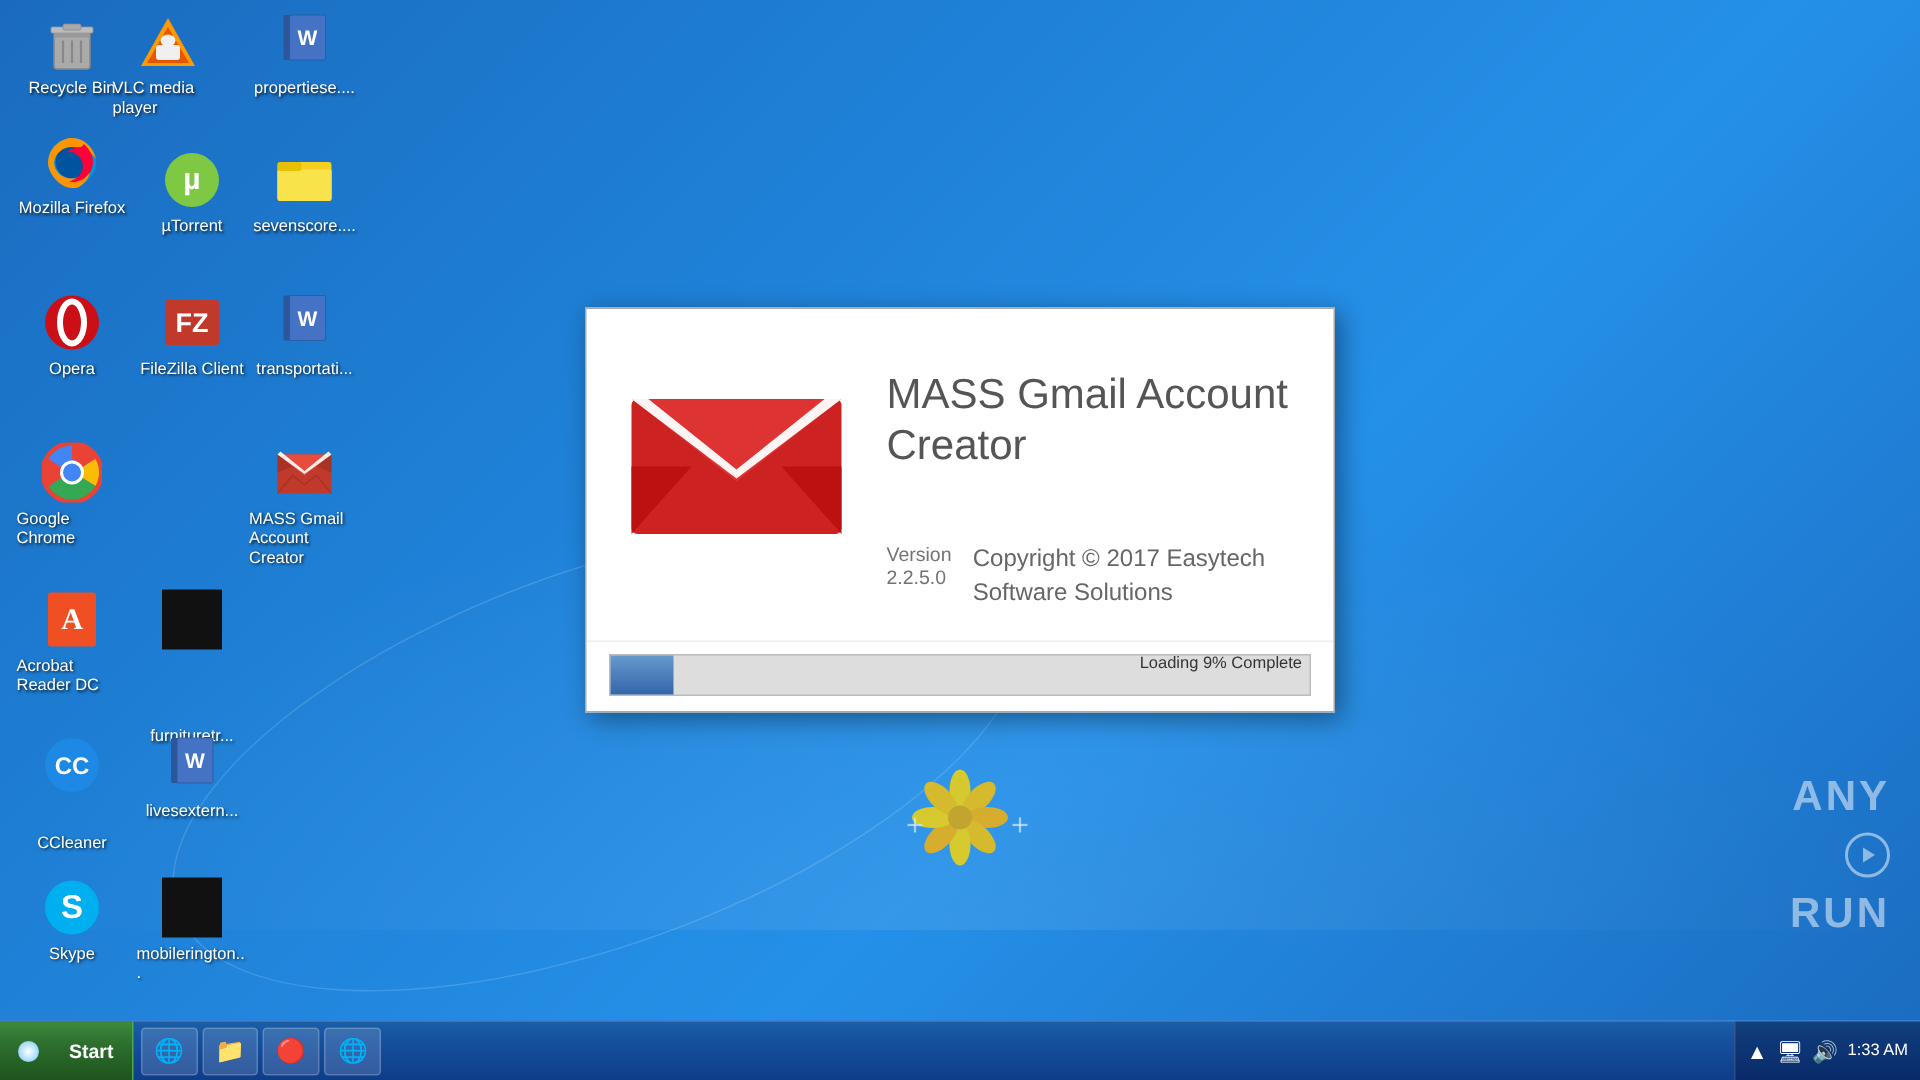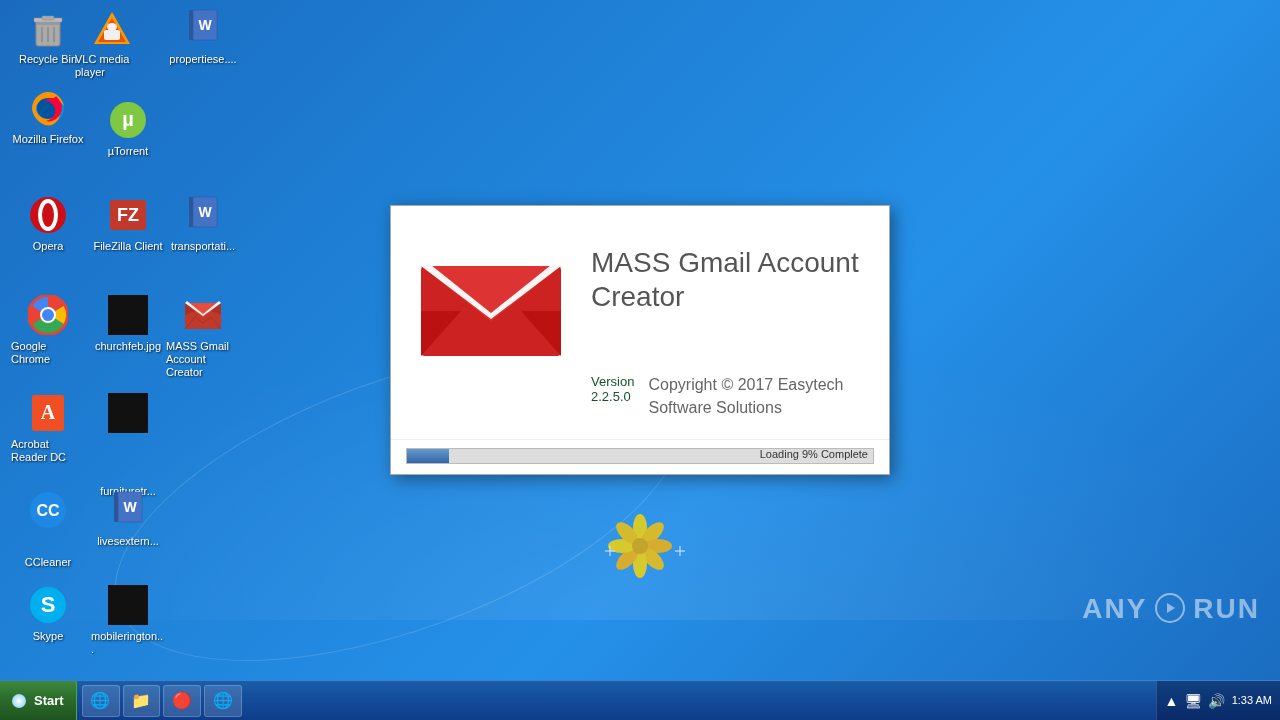--- a/index.html
+++ b/index.html
@@ -136,35 +136,35 @@
     }
     .splash-title {
       font-size: 28px;
       color: #555;
       font-weight: 300;
       line-height: 1.2;
       margin-top: 20px;
     }
     .splash-version {
       font-size: 13px;
-      color: #14532d;
+      color: #737373;
     }
     .splash-copyright {
       font-size: 16px;
       color: #666;
       text-align: left;
       line-height: 1.4;
     }
     .splash-bottom {
       padding: 8px 15px 10px 15px;
       border-top: 1px solid #eee;
     }
     .progress-bar-container {
       width: 100%;
-      height: 16px;
+      height: 28px;
       background: #ddd;
       border: 1px solid #bbb;
       position: relative;
     }
     .progress-bar-fill {
       height: 100%;
       background: linear-gradient(to bottom, #6699cc, #3366aa);
       width: 9%;
     }
     .loading-text {
@@ -193,21 +193,21 @@
       padding: 0 12px;
       background: linear-gradient(to bottom, #3c8a3c 0%, #2d6e2d 40%, #1e541e 100%);
       border: none;
       border-right: 1px solid #4aaa4a;
       color: white;
       font-size: 13px;
       font-weight: bold;
       cursor: pointer;
       display: flex;
       align-items: center;
-      gap: 8px;
+      gap: 20px;
       font-family: 'Segoe UI', sans-serif;
     }
     .start-orb {
       width: 14px;
       height: 14px;
       background: radial-gradient(circle, #ffffff 0%, #aaddff 60%, #5599cc 100%);
       border-radius: 50%;
     }
     .taskbar-items {
       flex: 1;
@@ -253,23 +253,24 @@
     
     .anyrun-watermark {
       position: absolute;
       bottom: 55px;
       right: 20px;
       color: rgba(255,255,255,0.5);
       font-size: 28px;
       font-weight: bold;
       letter-spacing: 2px;
       display: flex;
-      align-items: flex-start;
+      align-items: flex-end;
       gap: 8px;
       pointer-events: none;
+      flex-direction: column;
     }
     .anyrun-play {
       width: 30px;
       height: 30px;
       border: 2px solid rgba(255,255,255,0.5);
       border-radius: 50%;
       display: flex;
       align-items: center;
       justify-content: center;
     }
@@ -351,20 +352,31 @@
   <div class="desktop-icon utorrent-icon">
     <div class="icon-img">
       <svg viewBox="0 0 40 40" width="40" height="40">
         <circle cx="20" cy="20" r="18" fill="#7ec843"></circle>
         <text x="20" y="26" text-anchor="middle" fill="white" font-size="20" font-weight="bold" font-family="Arial">µ</text>
       </svg>
     </div>
     <span class="icon-label">µTorrent</span>
   </div>
 
+  <div class="desktop-icon sevenscore-icon">
+    <div class="icon-img">
+      <svg viewBox="0 0 40 40" width="40" height="40">
+        <rect x="2" y="8" width="36" height="26" rx="2" fill="#f5d020"></rect>
+        <rect x="2" y="12" width="36" height="22" rx="2" fill="#f5d020"></rect>
+        <rect x="2" y="13" width="36" height="21" rx="2" fill="#f8e44a"></rect>
+        <rect x="2" y="8" width="16" height="6" rx="2" fill="#e8c000"></rect>
+      </svg>
+    </div>
+    <span class="icon-label">sevenscore....</span>
+  </div>
 
   <div class="desktop-icon filezilla-icon">
     <div class="icon-img">
       <svg viewBox="0 0 40 40" width="40" height="40">
         <rect x="2" y="5" width="36" height="30" rx="2" fill="#c0392b"></rect>
         <text x="20" y="26" text-anchor="middle" fill="white" font-size="18" font-weight="bold" font-family="Arial">FZ</text>
       </svg>
     </div>
     <span class="icon-label">FileZilla Client</span>
   </div>
@@ -400,26 +412,20 @@
         <path d="M35.6,29 A18,18 0 0,1 4.4,29 L14,23 A9,9 0 0,0 26,23 Z" fill="#34a853"></path>
         <path d="M4.4,29 A18,18 0 0,1 4.4,11 L14,17 A9,9 0 0,0 14,23 Z" fill="#ea4335"></path>
         <path d="M4.4,11 A18,18 0 0,1 20,2 L20,11 A9,9 0 0,0 14,17 Z" fill="#4285f4"></path>
         <circle cx="20" cy="20" r="8" fill="white"></circle>
         <circle cx="20" cy="20" r="6" fill="#4285f4"></circle>
       </svg>
     </div>
     <span class="icon-label">Google Chrome</span>
   </div>
 
-  <div class="desktop-icon churchfeb-icon">
-    <div class="icon-img">
-      <div class="black-box"></div>
-    </div>
-    <span class="icon-label">churchfeb.jpg</span>
-  </div>
 
   <div class="desktop-icon mass-gmail-icon">
     <div class="icon-img">
       <svg viewBox="0 0 40 40" width="40" height="40">
         <rect x="2" y="8" width="36" height="26" rx="2" fill="#c0392b"></rect>
         <polygon points="2,8 20,22 38,8" fill="#e74c3c"></polygon>
         <polygon points="2,8 2,20 12,16" fill="#a93226"></polygon>
         <polygon points="38,8 38,20 28,16" fill="#a93226"></polygon>
         <polyline points="2,34 12,22 20,28 28,22 38,34" fill="none" stroke="#a93226" stroke-width="1"></polyline>
 

